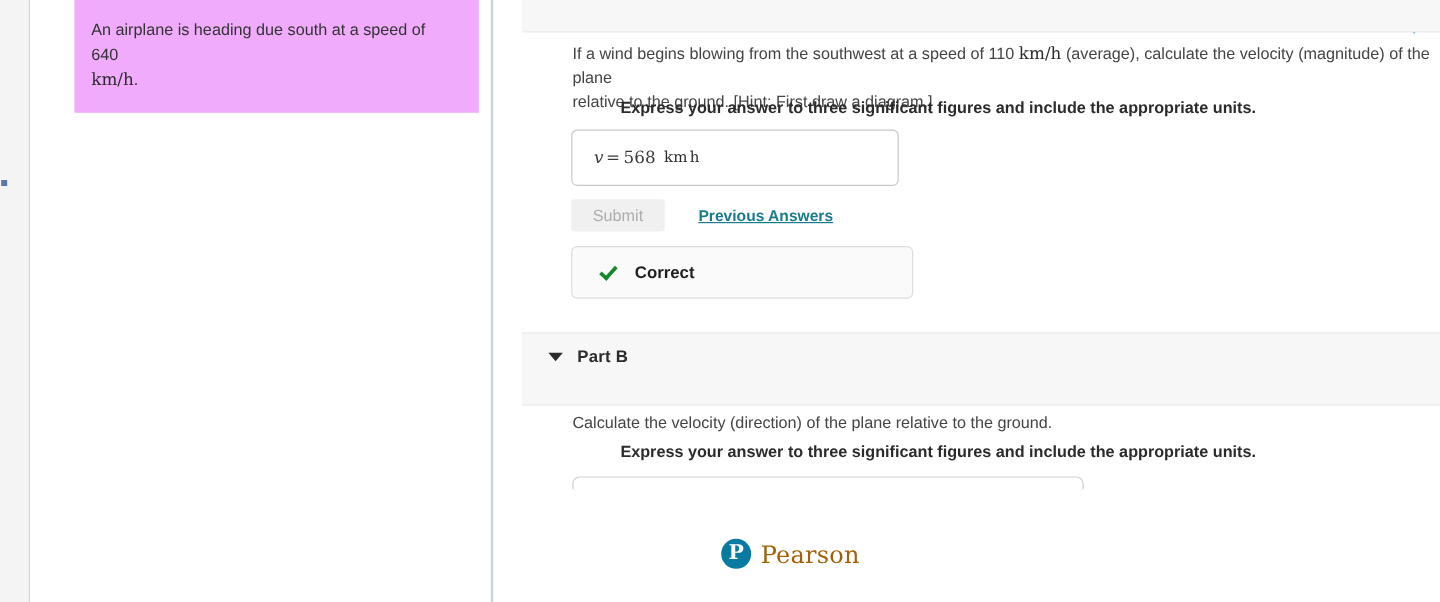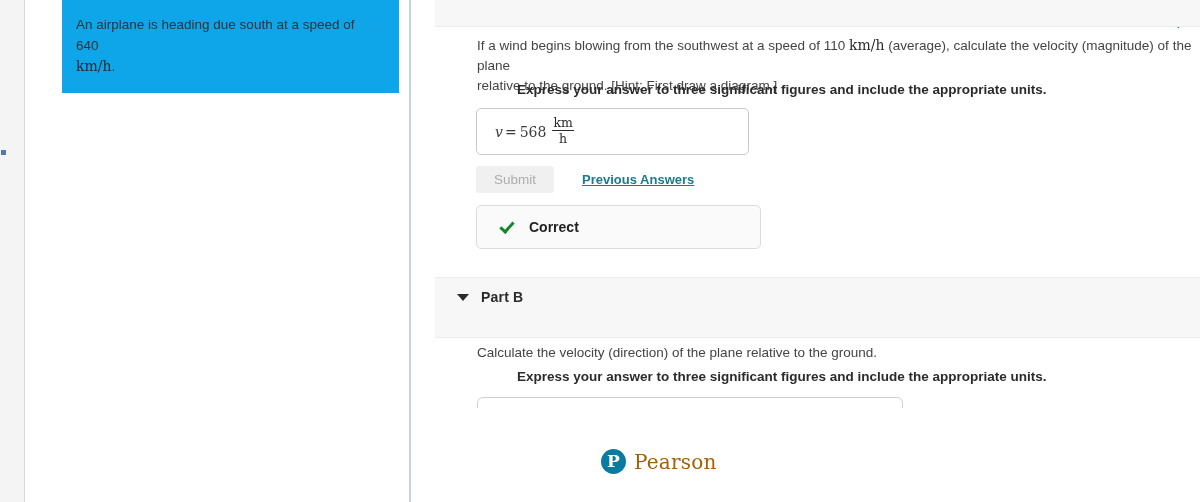--- a/index.html
+++ b/index.html
@@ -37,21 +37,21 @@
     left: 26px; top: 0;
     width: 385px; height: 502px;
     background: #ffffff;
     border-right: 2px solid #c3d4e0;
     box-sizing: border-box;
   }
   .stem-box {
     position: absolute;
     left: 36px; top: 0;
     width: 337px;
-    background: #0ea5e9;
+    background: #f0abfc;
     padding: 14px 30px 16px 14px;
     box-sizing: border-box;
   }
   .stem-text {
     font-size: 13.5px;
     line-height: 21px;
     color: #333333;
   }
   .mathunit {
     font-family: "DejaVu Serif", "Liberation Serif", serif;
@@ -148,21 +148,20 @@
     margin: 0 3px 0 2px;
   }
   .ans-val {
     font-family: "DejaVu Serif", "Liberation Serif", serif;
     font-size: 14px;
     color: #3a3a3a;
     margin-right: 6px;
   }
   .frac {
     display: inline-flex;
-    flex-direction: column;
     align-items: center;
     font-family: "DejaVu Serif", "Liberation Serif", serif;
     font-size: 12.5px;
     line-height: 1.05;
     color: #2b2b2b;
     vertical-align: middle;
     position: relative;
     top: -1px;
   }
   .frac .num { padding: 0 1px; }

